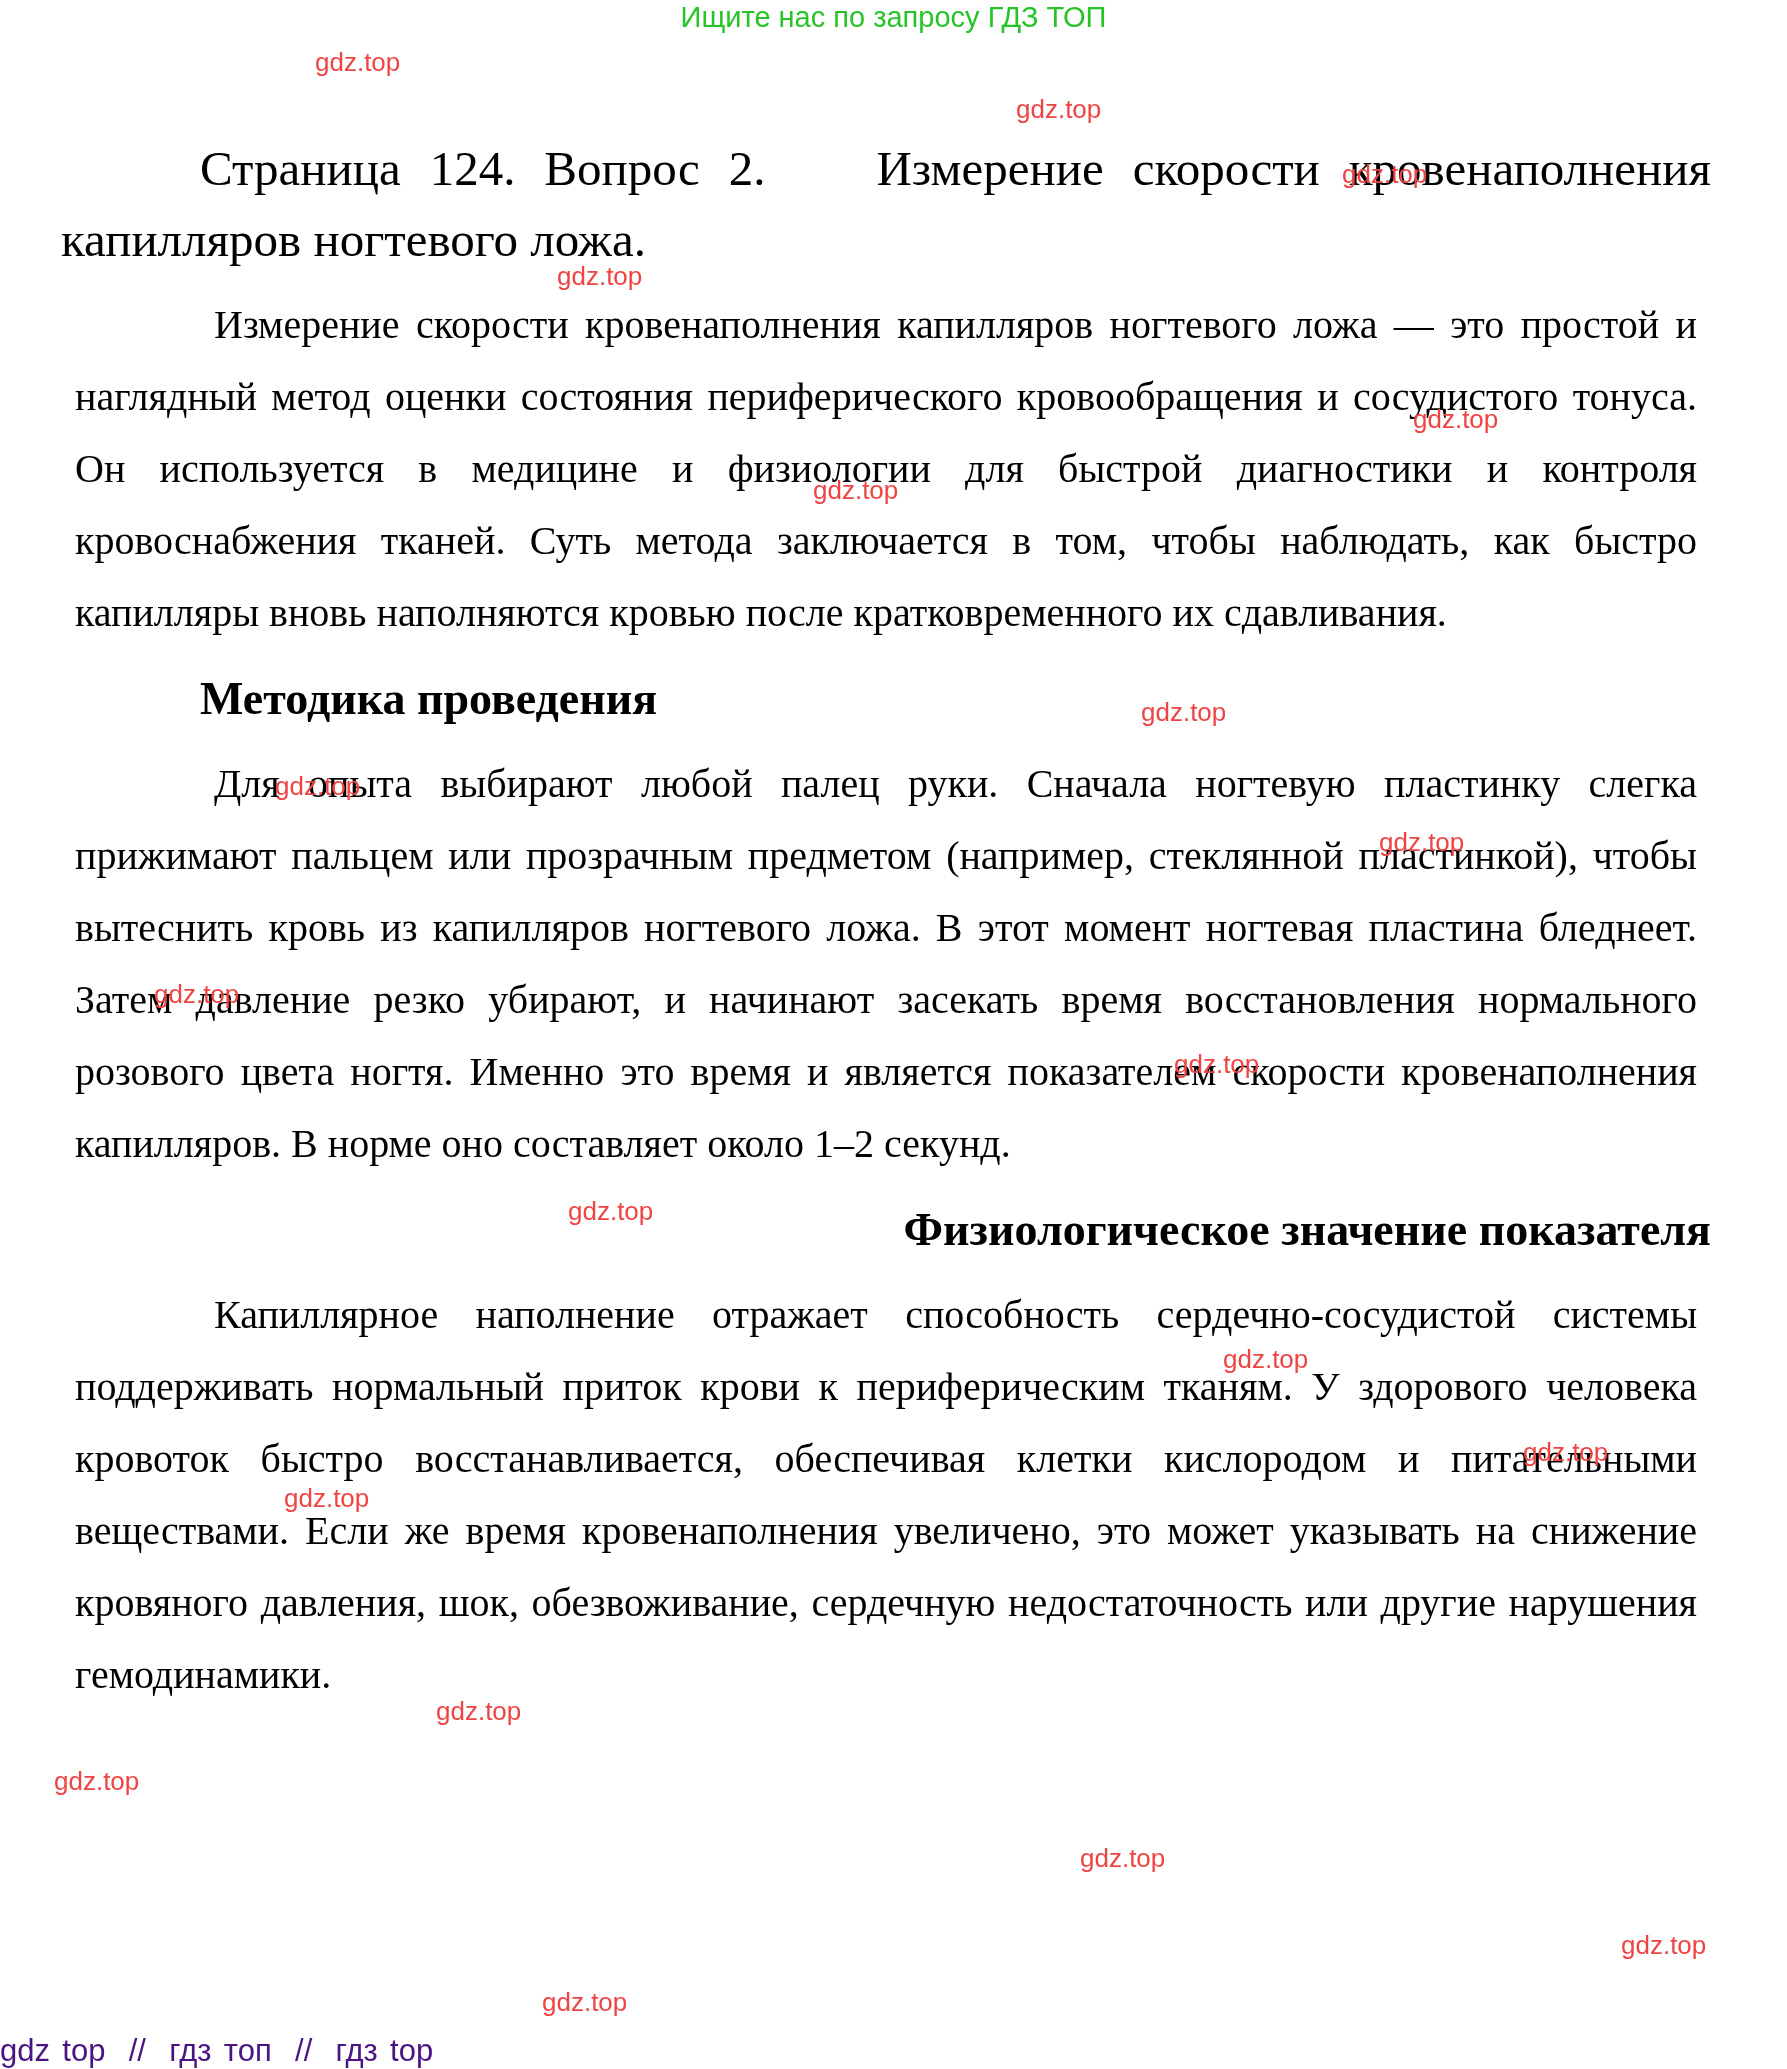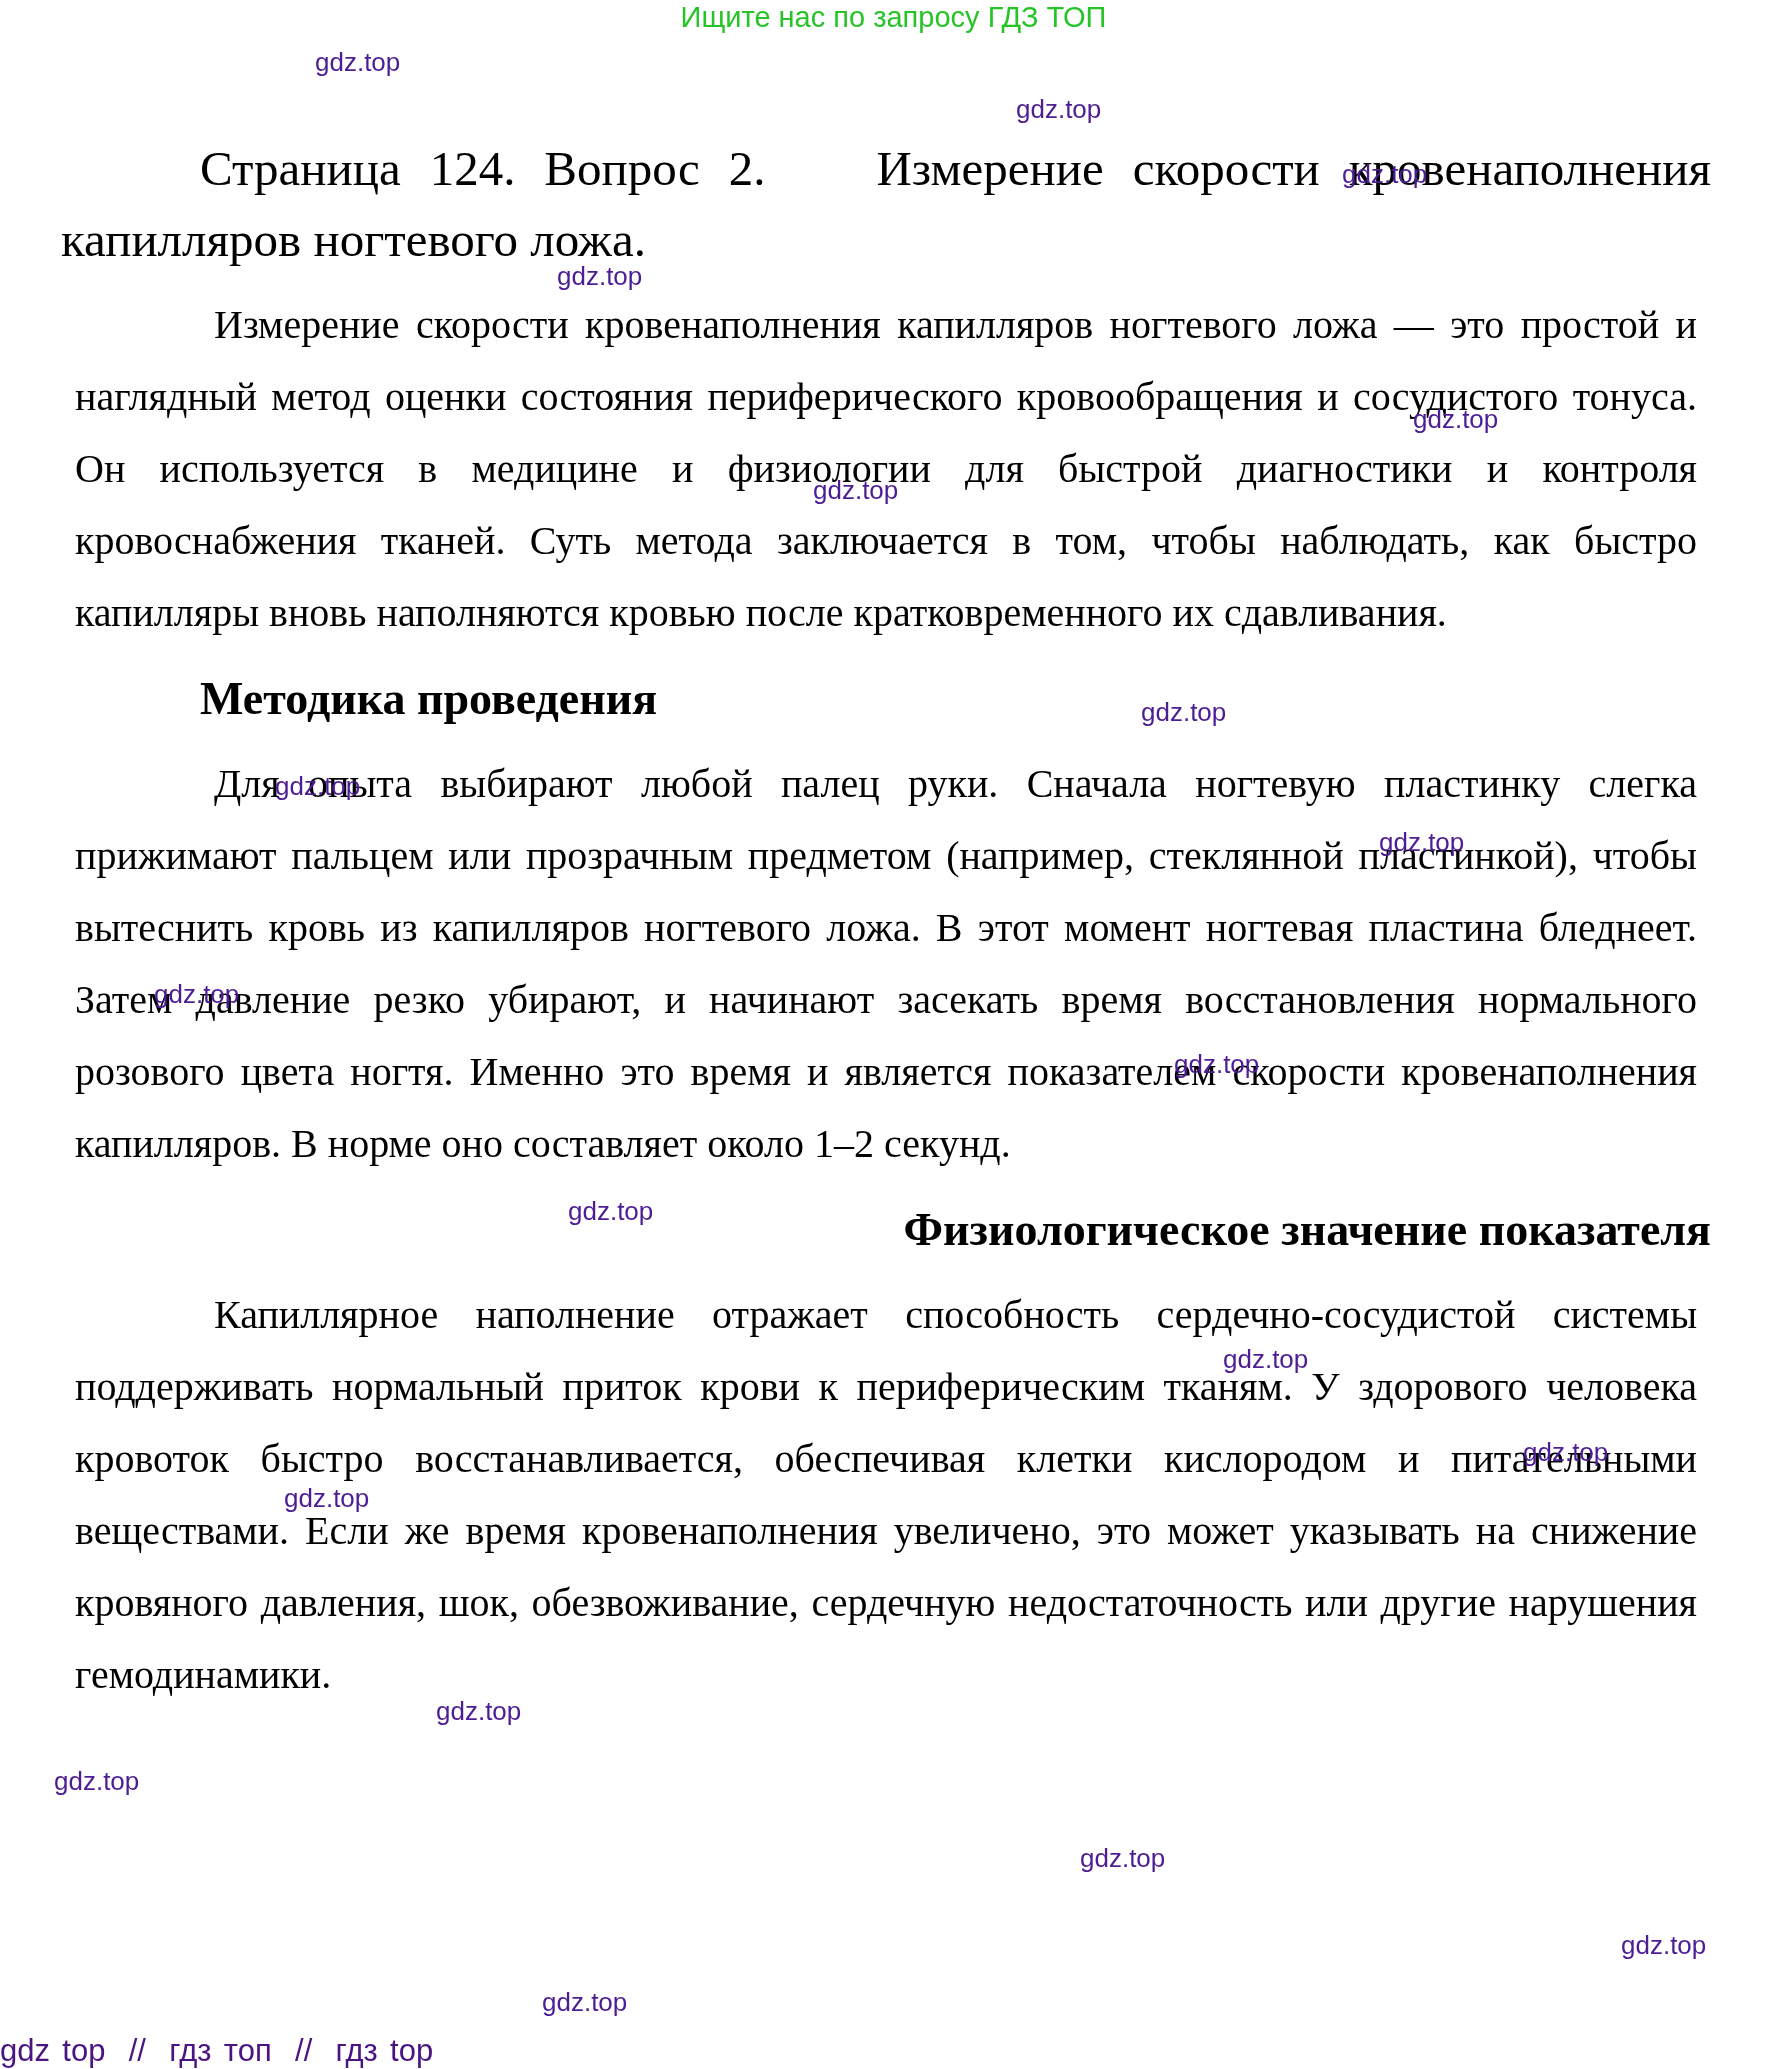--- a/index.html
+++ b/index.html
@@ -29,21 +29,21 @@
   p.body {
     font-size: 40px; line-height: 72px; margin: 14px;
     text-align: justify; text-indent: 139px;
   }
   h2.sub {
     font-weight: bold; font-size: 46px; line-height: 71px; margin: 0;
     padding-left: 139px;
   }
   .wm {
     position: absolute; font-family: "Liberation Sans", sans-serif;
-    font-size: 26px; line-height: 28px; color: #4c1d95; white-space: nowrap;
+    font-size: 26px; line-height: 28px; color: #ef4444; white-space: nowrap;
   }
 </style>
 </head>
 <body>
 
 <div class="top-banner">Ищите нас по запросу ГДЗ ТОП</div>
 
 <div class="page">
   <div class="title"><span>Страница 124. Вопрос 2.</span><span class="gap"></span><span>Измерение</span> <span>скорости кровенаполнения капилляров ногтевого ложа.</span></div>
 

